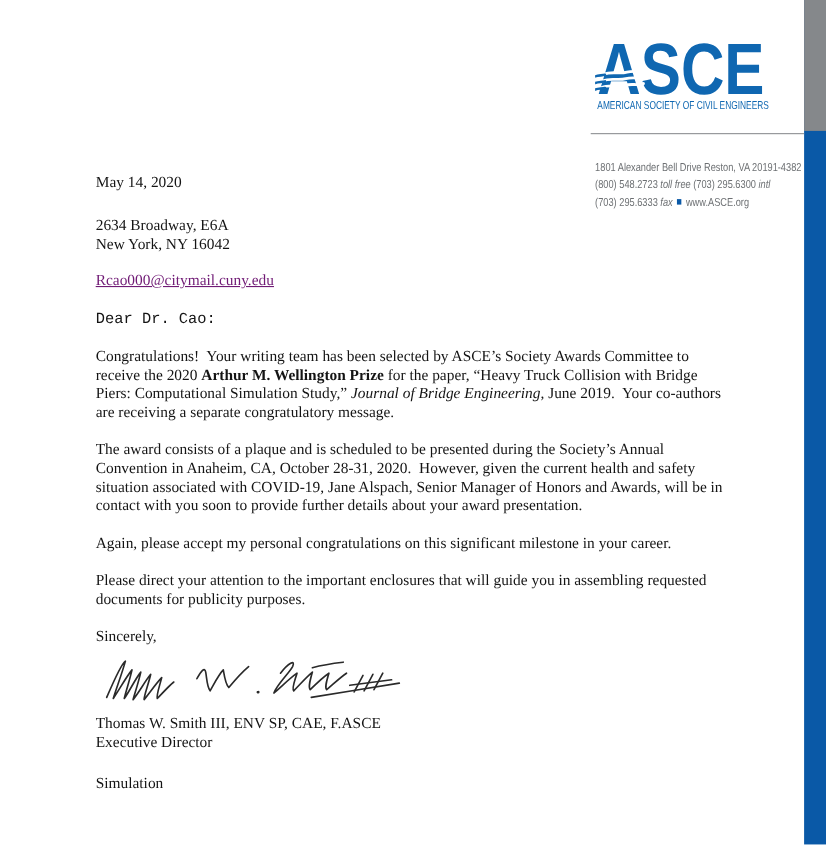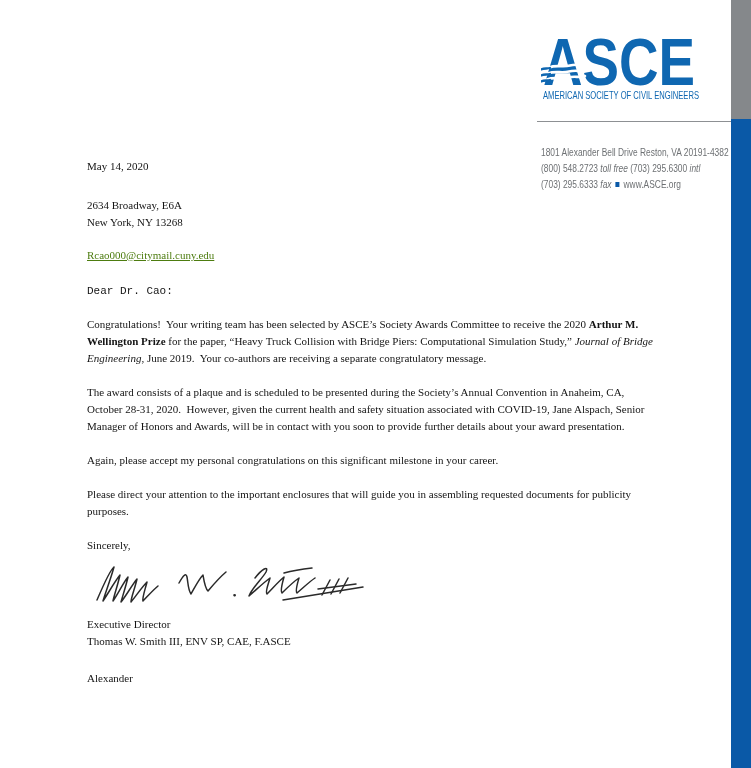--- a/index.html
+++ b/index.html
@@ -53,28 +53,28 @@
     background: #0a59a7;
     margin: 0 5px 1px 5px;
     vertical-align: middle;
   }
 
   
   .letter {
     position: absolute;
     left: 87px; top: 158px;
     width: 586px;
-    font-size: 11px;
+    font-size: 14px;
     line-height: 17px;
   }
   .letter .date { margin: 0 0 22px 0; }
   .letter .recipient { margin: 0 0 16px 0; }
   .letter .email-line { margin: 0 0 19px 0; }
   .email-link {
-    color: #4d7c0f;
+    color: #701a75;
     text-decoration: underline;
     cursor: pointer;
   }
   .letter .salutation { margin: 0 0 16px 0; font-family: Liberation Mono, monospace; }
   .paragraphs p { margin: 0 16px 17px 0; }
   .letter .closing { margin: 0 0 2px 0; }
   .sig-wrap { margin: 0 0 12px 0; height: 48px; }
   .signer { margin: 0 0 20px 0; }
   .enclosures { margin: 0; }
 </style>
@@ -108,21 +108,21 @@
       <div><span>1801 Alexander Bell Drive Reston, VA 20191-4382</span></div>
       <div><span>(800) 548.2723 </span><span style="font-style: italic;">toll free</span><span> (703) 295.6300 </span><span style="font-style: italic;">intl</span></div>
       <div><span>(703) 295.6333 </span><span style="font-style: italic;">fax</span><span class="sq"></span><span>www.ASCE.org</span></div>
     </div>
 
   <div class="letter">
     <div class="date">May 14, 2020</div>
 
     <div class="recipient">
         <div><span>2634 Broadway, E6A</span></div>
-        <div><span>New York, NY 13268</span></div>
+        <div><span>New York, NY 16042</span></div>
       </div>
 
     <div class="email-line">
       <a class="email-link">Rcao000@citymail.cuny.edu</a>
     </div>
 
     <div class="salutation">Dear Dr. Cao:</div>
 
     <div class="paragraphs">
         <p><span>Congratulations!&nbsp; Your writing team has been selected by ASCE’s Society Awards Committee to receive the 2020 </span><span style="font-weight: bold;">Arthur M. Wellington Prize</span><span> for the paper, “Heavy Truck Collision with Bridge Piers: Computational Simulation Study,” </span><span style="font-style: italic;">Journal of Bridge Engineering</span><span>, June 2019.&nbsp; Your co-authors are receiving a separate congratulatory message.</span></p>
@@ -144,20 +144,20 @@
           <path d="M196,44 C222,40 250,35 276,31"></path>
           <path d="M243,24 L235,39"></path>
           <path d="M252,23 L244,38"></path>
           <path d="M261,22 L253,37"></path>
           <path d="M231,33 L269,28"></path>
         </g>
       </svg>
     </div>
 
     <div class="signer">
+      <div>Thomas W. Smith III, ENV SP, CAE, F.ASCE</div>
       <div>Executive Director</div>
-      <div>Thomas W. Smith III, ENV SP, CAE, F.ASCE</div>
     </div>
 
-    <div class="enclosures">Alexander</div>
+    <div class="enclosures">Simulation</div>
   </div>
 
 </div>
 
 </body></html>

